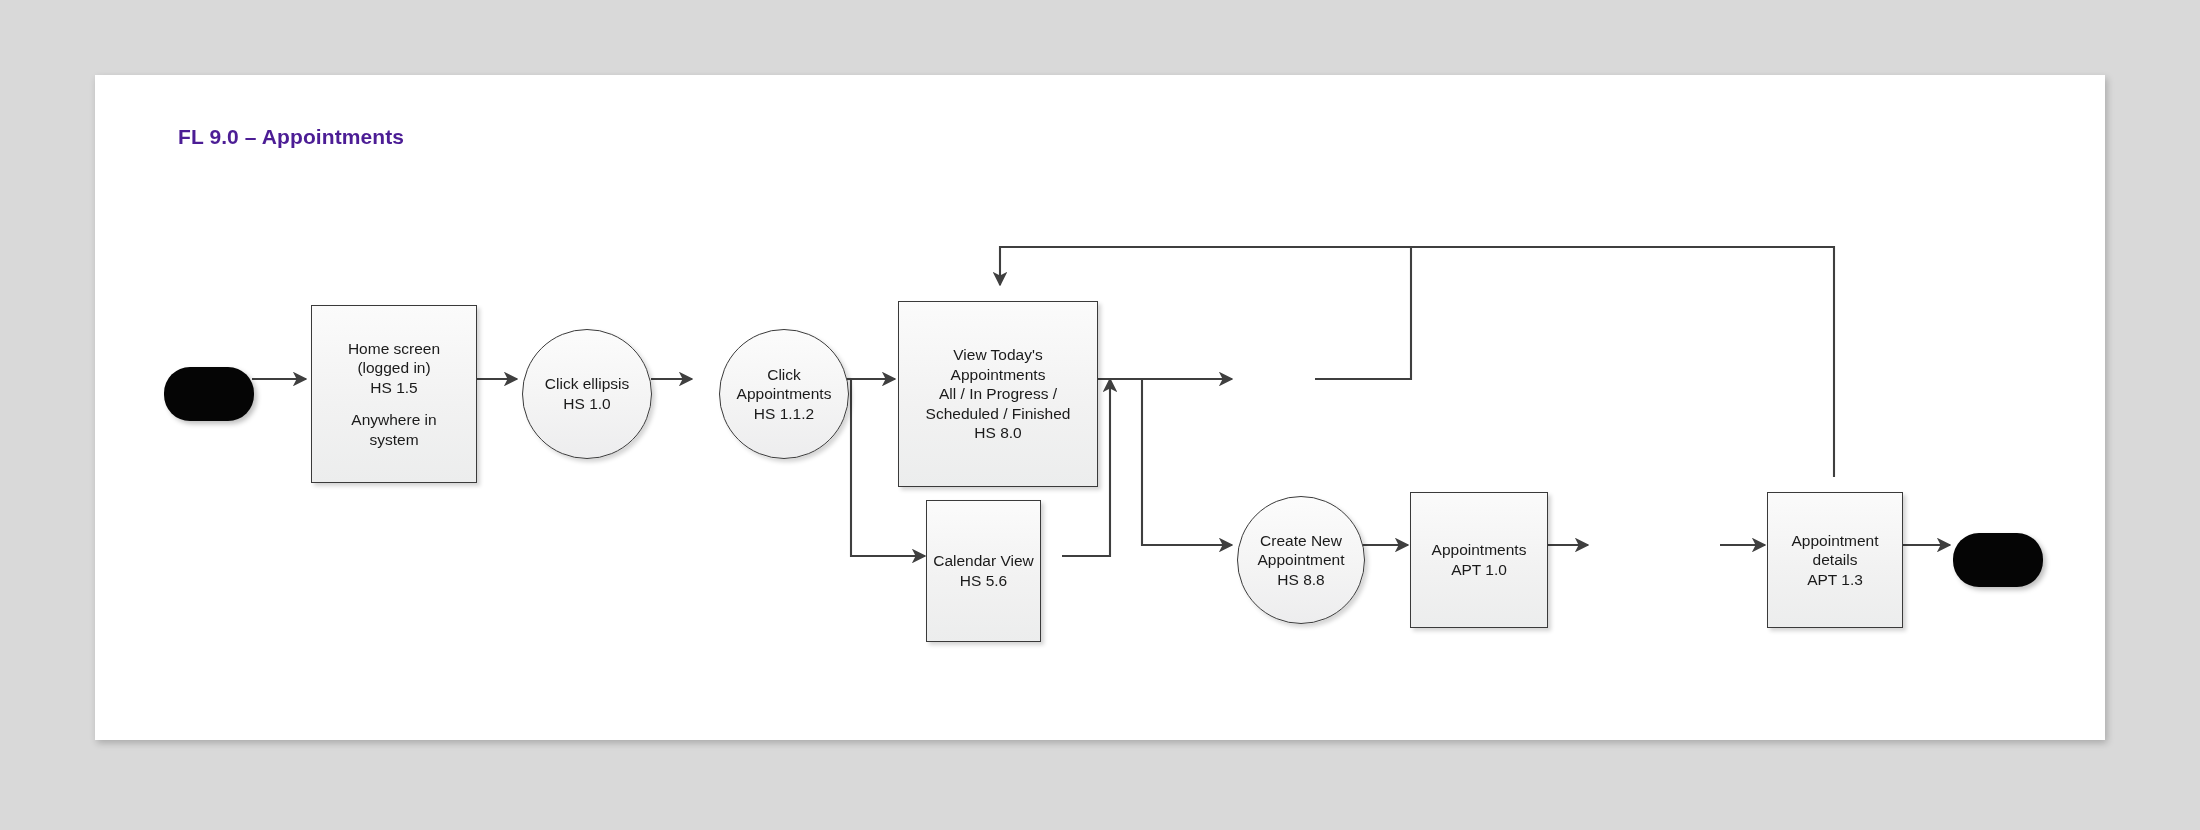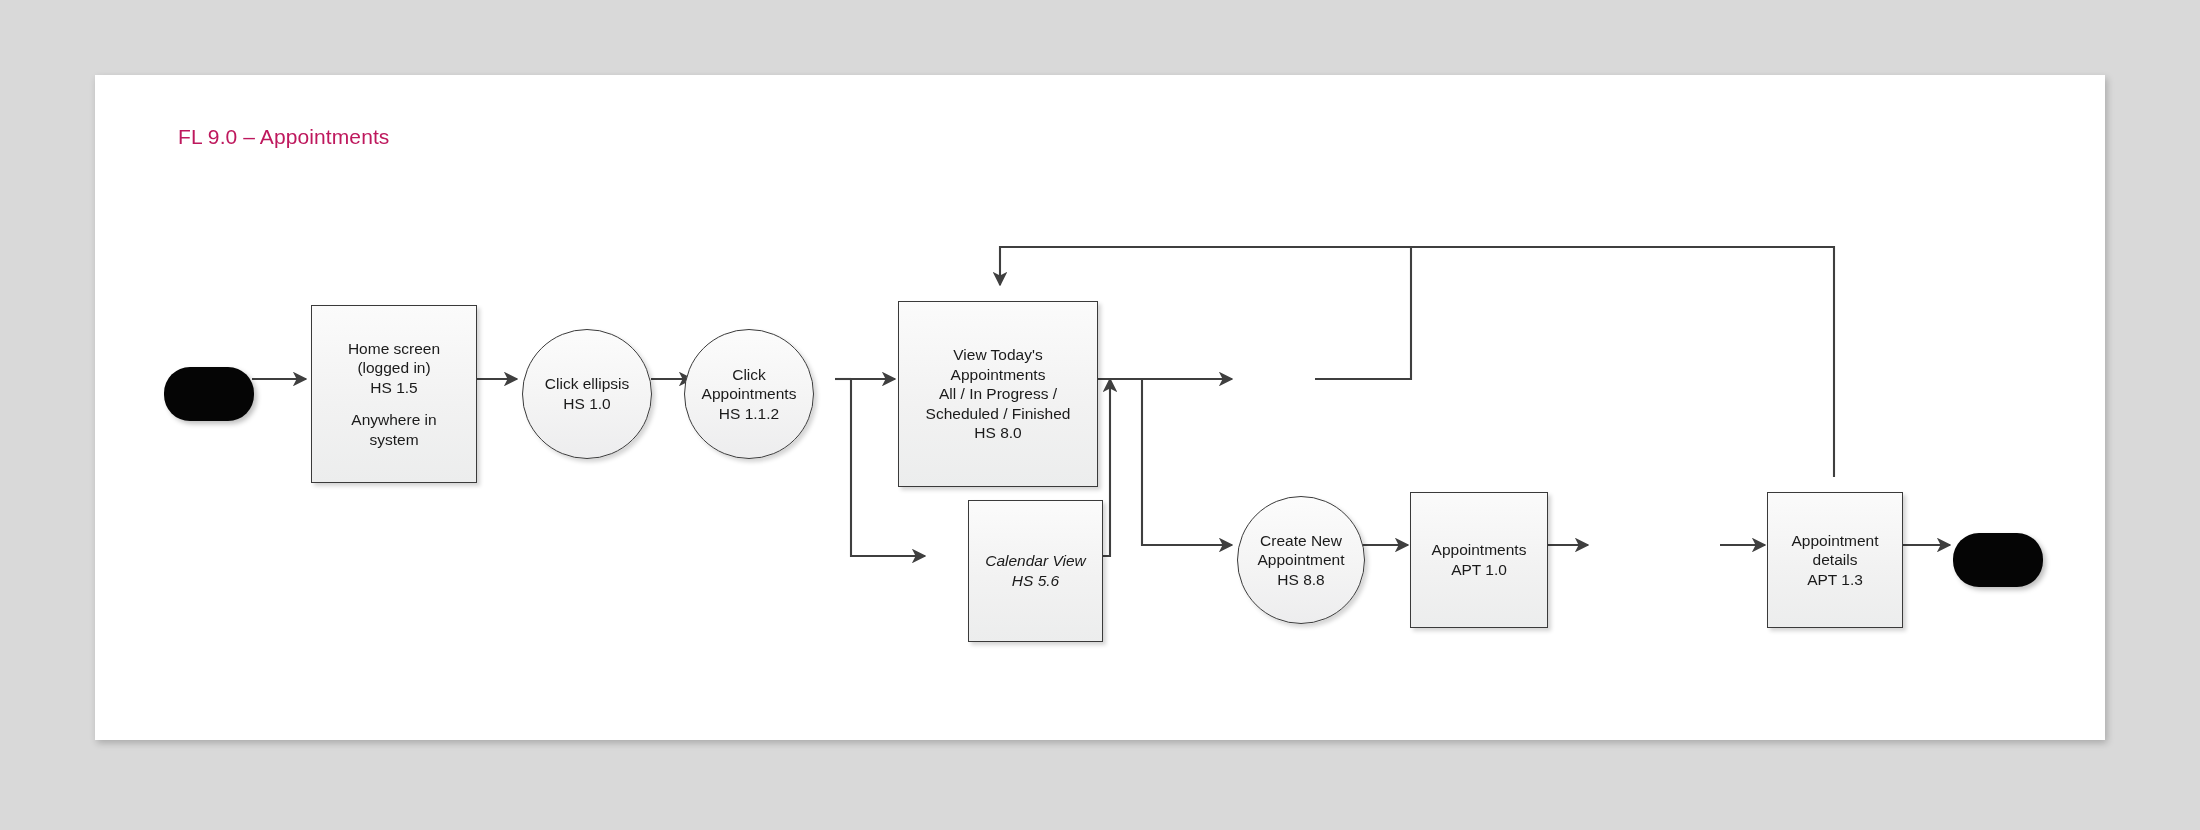--- a/index.html
+++ b/index.html
@@ -23,22 +23,22 @@
     width: 2010px;
     height: 665px;
     background: #ffffff;
     box-shadow: 2px 3px 7px rgba(0,0,0,0.22);
   }
   #diagram-title {
     position: absolute;
     left: 178px;
     top: 125px;
     font-size: 21px;
-    font-weight: normal;
-    color: #be185d;
+    font-weight: bold;
+    color: #4c1d95;
     letter-spacing: 0.1px;
     white-space: nowrap;
   }
   
   #connectors {
     position: absolute;
     left: 0; top: 0;
     width: 2200px; height: 830px;
     pointer-events: none;
   }
@@ -139,39 +139,39 @@
     </div>
   </div>
 
   <div class="node circ" style="left:522px; top:314px; width:130px; height:130px;">
     <div class="label">
       <span>Click ellipsis</span><br>
       <span>HS 1.0</span>
     </div>
   </div>
 
-  <div class="node circ" style="left:684px; top:314px; width:130px; height:130px;text-align:center;">
+  <div class="node circ" style="left:719px; top:314px; width:130px; height:130px;text-align:center;">
     <div class="label">
       <span>Click</span><br>
       <span>Appointments</span><br>
       <span>HS 1.1.2</span>
     </div>
   </div>
 
   <div class="node proc" style="left:898px; top:286px; width:200px; height:186px;">
     <div class="label">
       <span>View Today's</span><br>
       <span>Appointments</span><br>
       <span class="it">All / In Progress /</span><br>
       <span class="it">Scheduled / Finished</span><br>
       <span>HS 8.0</span>
     </div>
   </div>
 
-  <div class="node proc" style="left:968px; top:485px; width:135px; height:142px;font-style:italic;">
+  <div class="node proc" style="left:926px; top:485px; width:115px; height:142px;">
     <div class="label">
       <span>Calendar View</span><br>
       <span>HS 5.6</span>
     </div>
   </div>
 
 
   <div class="node circ" style="left:1237px; top:481px; width:128px; height:128px;">
     <div class="label">
       <span>Create New</span><br>

